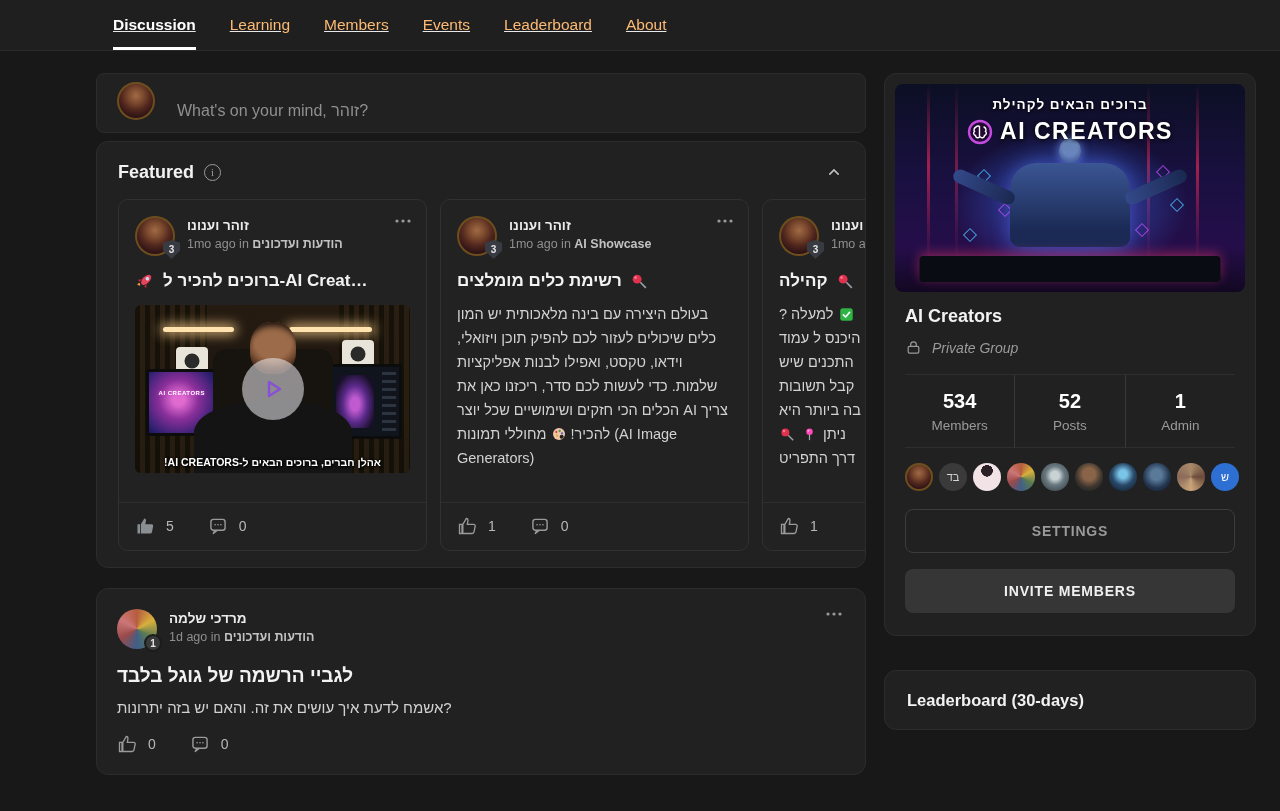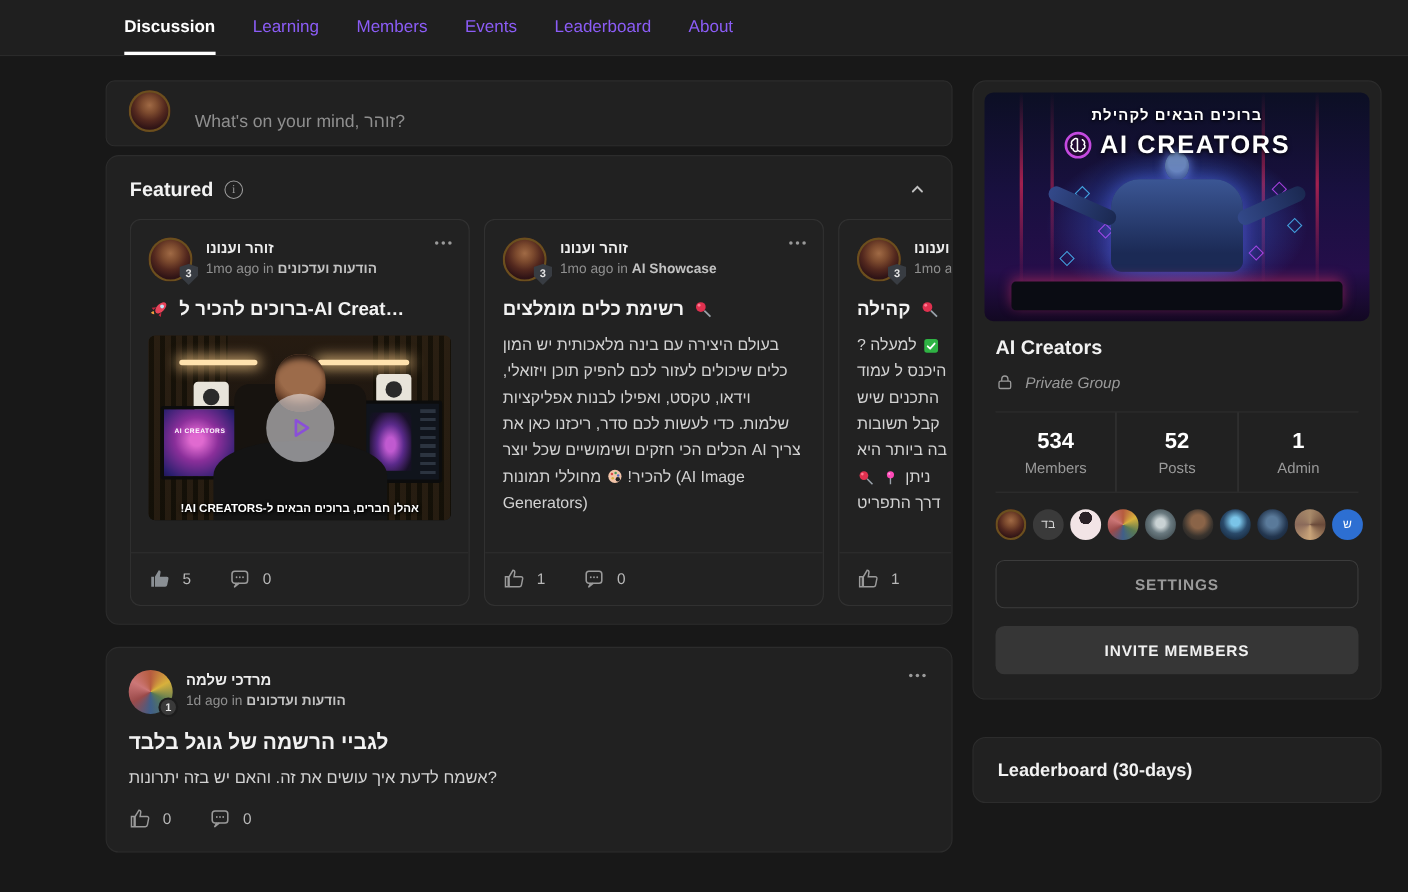--- a/index.html
+++ b/index.html
@@ -4,22 +4,22 @@
 <style>
   * { margin:0; padding:0; box-sizing:border-box; }
   html,body { width:1280px; height:811px; overflow:hidden; }
   body {
     background:#181818;
     font-family:"Liberation Sans","DejaVu Sans",sans-serif;
     color:#e8e8e8; position:relative;
   }
   
   .topnav { position:absolute; top:0; left:0; right:0; height:51px; background:#1f1f1f;
-    border-bottom:1px solid #2a2a2a; display:flex; align-items:stretch; padding-left:113px; gap:34px; }
-  .tab { display:flex; align-items:center; font-size:15.5px; color:#8b5cf6; cursor:pointer;
+    border-bottom:1px solid #2a2a2a; display:flex; align-items:stretch; padding-left:113px; gap:34px;text-decoration:underline; }
+  .tab { display:flex; align-items:center; font-size:15.5px; color:#fdba74; cursor:pointer;
     border-bottom:3px solid transparent; padding-top:3px; }
   .tab.active { color:#ffffff; font-weight:bold; border-bottom-color:#ffffff; }
   
   .main { position:absolute; left:96px; top:73px; width:770px; }
   .card-surface { background:#212121; border:1px solid #2c2c2c; border-radius:12px; }
   .composer { height:60px; border-radius:8px; display:flex; align-items:flex-end; padding:12px 20px; gap:22px; cursor:text; }
   .composer-text { color:#8f8f8f; font-size:16px; }
   .avatar { border-radius:50%; flex:none; position:relative; }
   .av38 { width:38px; height:38px; } .av40 { width:40px; height:40px; } .av28 { width:28px; height:28px; }
   .av-zohar { background:radial-gradient(circle at 50% 36%, #a06a45 0%, #7c4a2e 24%, #53281e 46%, #301416 68%, #1d0d0e 100%);

